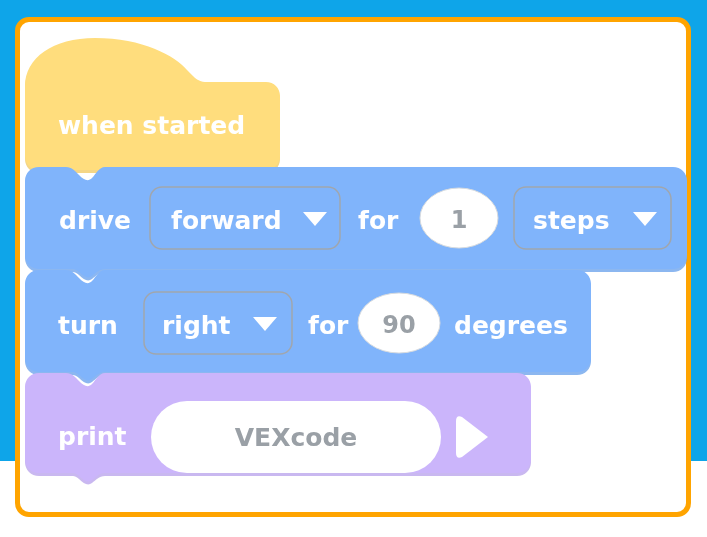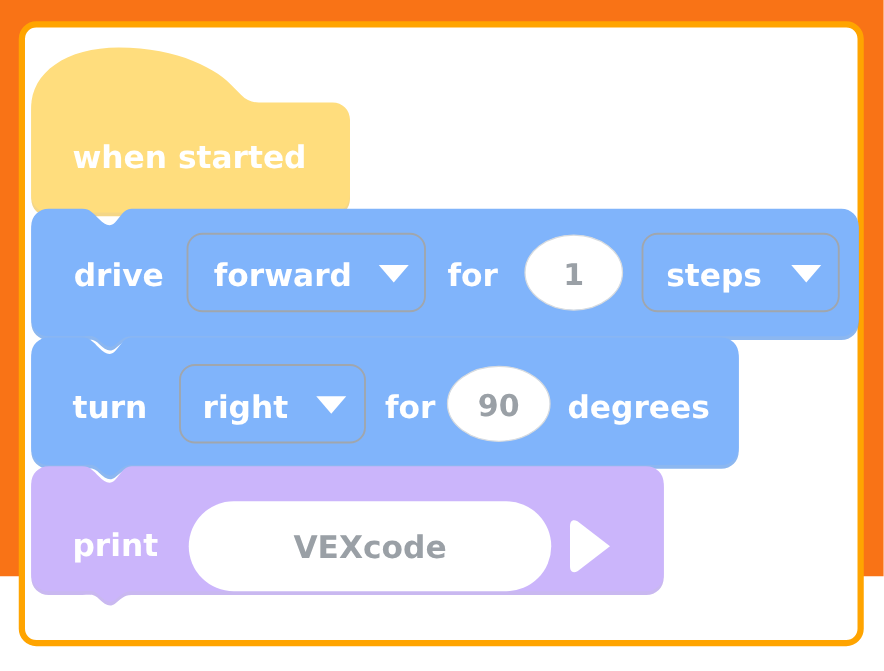--- a/index.html
+++ b/index.html
@@ -10,21 +10,21 @@
   body {
     width: 707px;
     height: 537px;
     font-family: "DejaVu Sans", sans-serif;
     overflow: hidden;
   }
   #stage {
     position: relative;
     width: 707px;
     height: 461px;
-    background: #f97316;
+    background: #0ea5e9;
   }
   
   #workspace-frame {
     position: absolute;
     left: 15px;
     top: 17px;
     width: 676px;
     height: 500px;
     box-sizing: border-box;
     border: 5px solid #ffa400;

